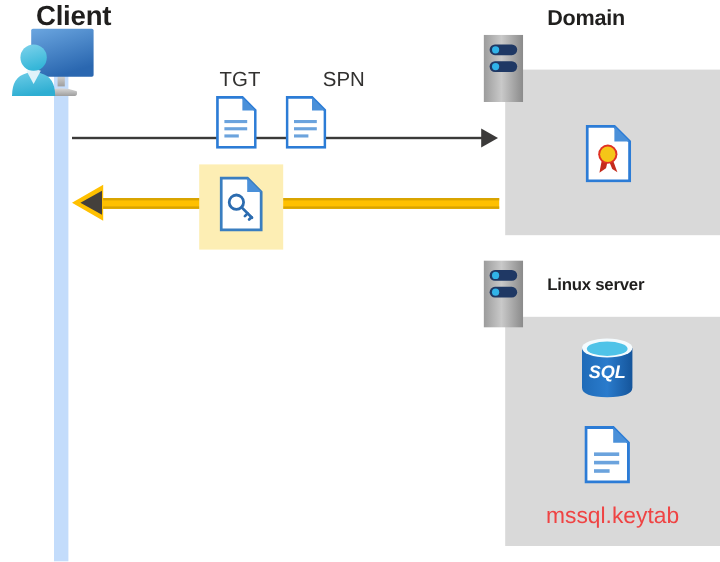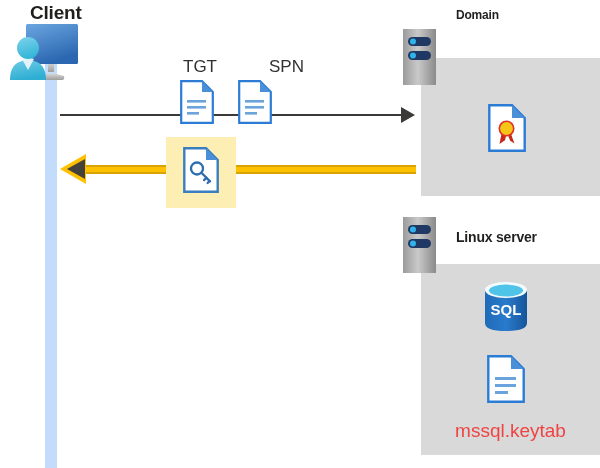--- a/index.html
+++ b/index.html
@@ -24,26 +24,26 @@
   .abs { position: absolute; }
 
   
   .title {
     font-weight: bold;
     color: #201f1e;
     letter-spacing: -0.2px;
   }
   #client-title {
     left: 30px; top: 2px;
-    font-size: 19px;
+    font-size: 23px;
     line-height: 22px;
   }
   #dc-title {
     left: 456px; top: 4px;
-    font-size: 12px;
+    font-size: 18px;
     line-height: 23px;
     width: 140px;
   }
   #linux-title {
     left: 456px; top: 226px;
     font-size: 14px;
     line-height: 23px;
     width: 145px;
   }
 
@@ -121,21 +121,21 @@
   .panel { background: #d9d9d9; }
   #dc-panel    { left: 421px; top: 58px;  width: 179px; height: 138px; }
   #linux-panel { left: 421px; top: 264px; width: 179px; height: 191px; }
 
   
   #dc-server    { left: 403px; top: 29px;  width: 33px; height: 56px; }
   #linux-server { left: 403px; top: 217px; width: 33px; height: 56px; }
 
   
   #cert-doc   { left: 488px; top: 104px; width: 38px; height: 48px; }
-  #sql-db     { left: 482px; top: 281px; width: 48px; height: 52px; }
+  #sql-db     { left: 482px; top: 281px; width: 48px; height: 52px; font-style: italic; }
   #keytab-doc { left: 487px; top: 355px; width: 38px; height: 48px; }
 
   #keytab-label {
     left: 421px; top: 420px;
     width: 179px;
     text-align: center;
     font-size: 19px;
     color: #ef4444;
   }
 

